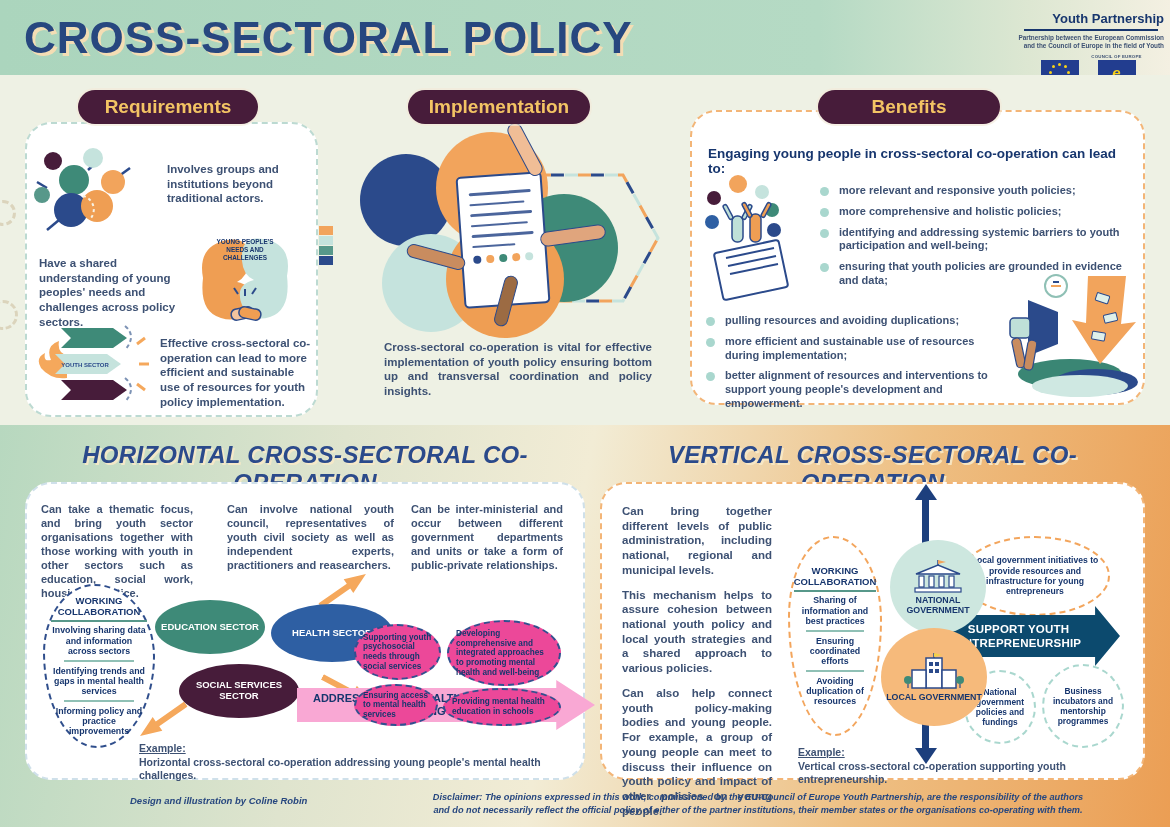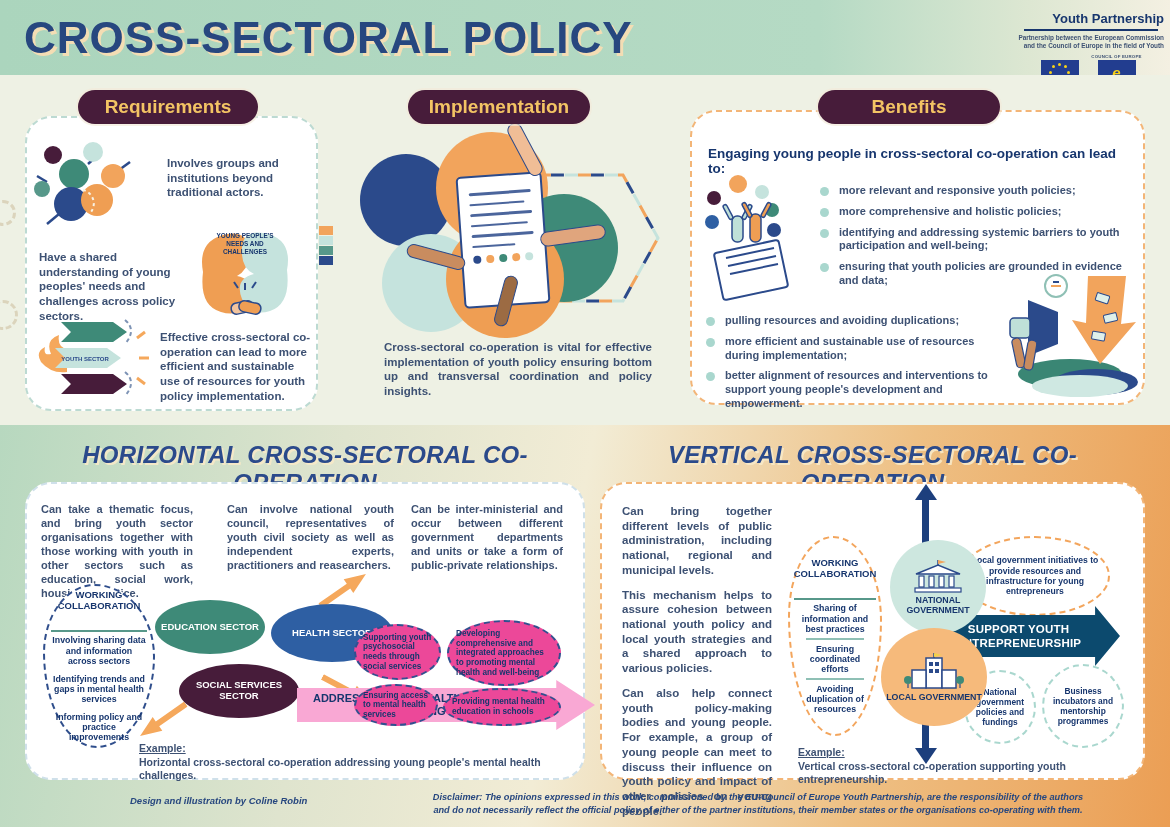--- a/index.html
+++ b/index.html
@@ -30,34 +30,34 @@
   .panel { position:absolute; background:#fff; border-radius:26px; }
   .pill { position:absolute; height:34px; background:#471c3a; border-radius:17px;
     color:#f3c464; font-weight:bold; font-size:19px; text-align:center; line-height:34px; z-index:6;
     box-shadow:0 0 0 2px rgba(243,234,216,.65); }
   .body-text { color:#3d5173; font-weight:600; font-size:11.5px; line-height:1.28; }
   .justify { text-align:justify; }
   .example { position:absolute; font-size:10.5px; color:#3d5173; font-weight:600; line-height:1.3; }
   .example .ex-label { text-decoration:underline; }
   .collab-bubble { position:absolute; background:#fff; display:flex; flex-direction:column; align-items:center; justify-content:center; text-align:center; }
   .collab-title { font-size:9.5px; font-weight:bold; color:#17366e; line-height:1.15;
-    border-bottom:2px solid #57988a; padding-bottom:19px; margin-bottom:3px; }
+    border-bottom:2px solid #57988a; padding-bottom:3px; margin-bottom:3px; }
   .collab-item { font-size:8.8px; font-weight:bold; color:#17366e; line-height:1.15; }
   .collab-div { width:72%; height:2px; background:#8fc0b5; margin:4px auto; }
   .oval { position:absolute; background:#ec4899; border:2px dashed #31508f; border-radius:50%;
     display:flex; align-items:center; justify-content:center; text-align:left;
     color:#17366e; font-weight:bold; font-size:8.2px; line-height:1.18; padding:7px; z-index:3;margin-top:36px; }
   .sector-blob { position:absolute; border-radius:50%; display:flex; align-items:center; justify-content:center;
     text-align:center; color:#fff; font-weight:bold; font-size:9.5px; line-height:1.12; padding:6px; z-index:2; }
   .o-arrow { position:absolute; width:56px; height:20px; background:#f5a85c;
     clip-path:polygon(0 35%,62% 35%,62% 8%,100% 50%,62% 92%,62% 65%,0 65%); z-index:1; }
 
   
   .top-bg { position:absolute; left:0; top:75px; width:1170px; height:350px; background:#eef1e4; }
-  .req-panel { left:25px; top:116px; width:293px; height:295px; border:2px dashed #bcdad2; }
+  .req-panel { left:25px; top:122px; width:293px; height:295px; border:2px dashed #bcdad2; }
   .ben-panel { left:690px; top:110px; width:455px; height:295px; border:2px dashed #f3b577; }
   .deco-stack { position:absolute; left:319px; top:226px; z-index:5; }
   .deco-stack div { width:14px; height:9px; margin-bottom:1px; }
   .deco-circle { position:absolute; border:3px dashed #cdbd9d; border-radius:50%; opacity:.55; }
 
   .req-point1 { position:absolute; left:140px; top:38px; width:118px; }
   .req-point2 { position:absolute; left:12px; top:132px; width:152px; }
   .req-point3 { position:absolute; left:133px; top:212px; width:152px; }
   .heads-wrap { position:absolute; left:162px; top:96px; width:112px; height:114px; }
   .heads-label { position:absolute; left:18%; top:16%; width:64%; text-align:center;

